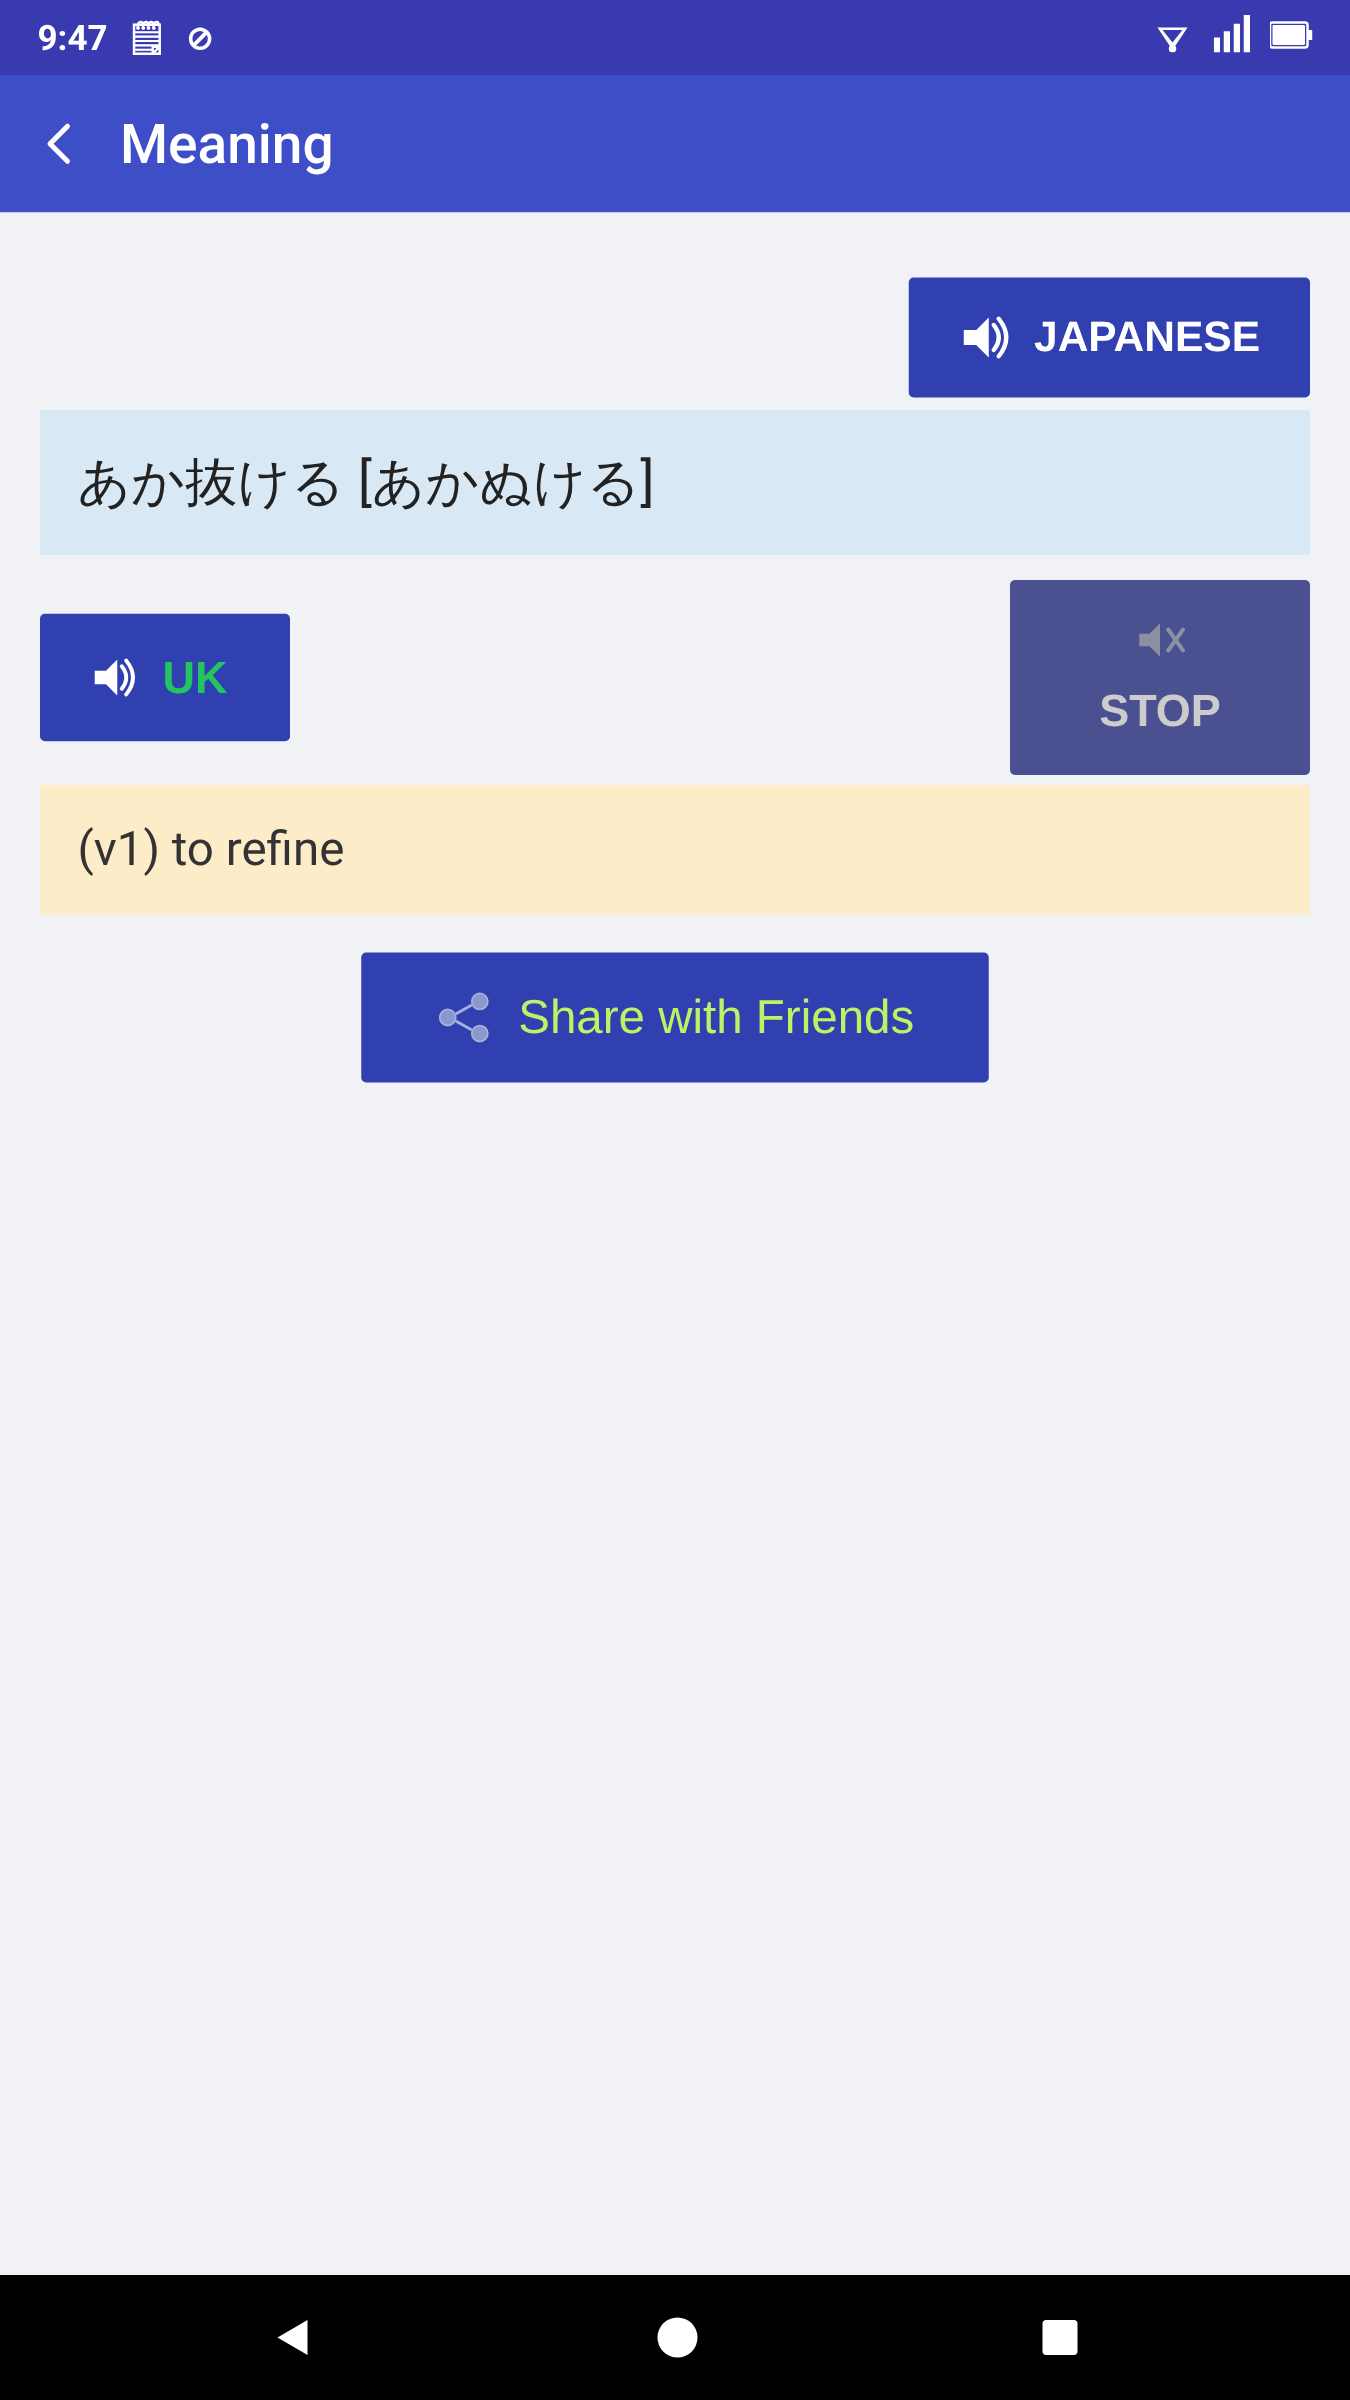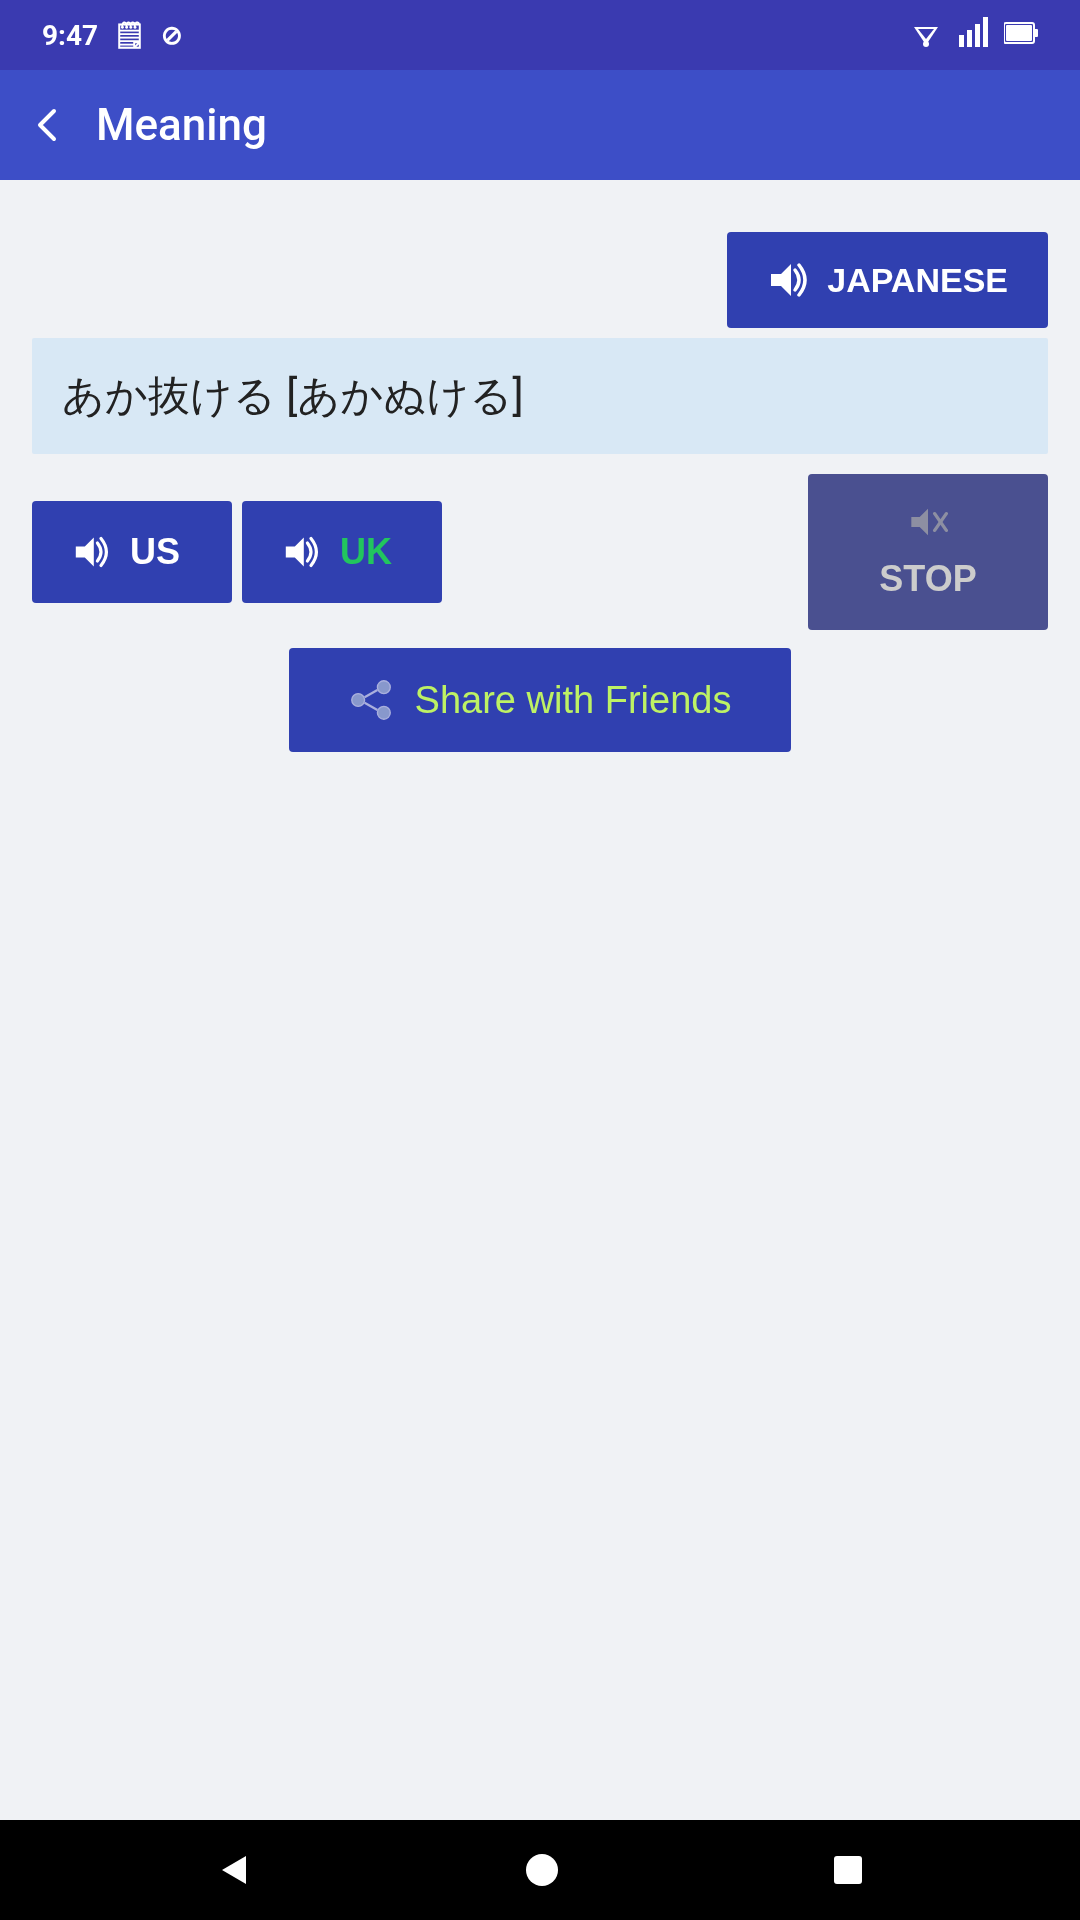--- a/index.html
+++ b/index.html
@@ -15,25 +15,25 @@
       background-color: #f0f0f5;
       font-family: 'Roboto', Arial, sans-serif;
       display: flex;
       flex-direction: column;
       overflow: hidden;
     }
 
     
     .status-bar {
       background-color: #3a3ab0;
-      height: 70px;
+      height: 60px;
       display: flex;
       align-items: center;
       justify-content: space-between;
-      padding: 0 42px;
+      padding: 0 30px;
       color: white;
       font-size: 28px;
       font-weight: bold;
     }
 
     .status-bar-left {
       display: flex;
       align-items: center;
       gap: 15px;
     }
@@ -298,48 +298,43 @@
       </svg>
       <span>JAPANESE</span>
     </button>
   </div>
 
   <div class="word-display">
     <span>あか抜ける [あかぬける]</span>
   </div>
 
   <div class="pronunciation-row">
-    <button class="us-btn">
-      <svg class="speaker-svg" width="40" height="36" viewBox="0 0 44 40" fill="white">
-        <polygon points="4,14 14,14 24,4 24,36 14,26 4,26" fill="white"></polygon>
-        <path d="M28,10 Q36,20 28,30" stroke="white" stroke-width="3.5" fill="none" stroke-linecap="round"></path>
-        <path d="M32,5 Q44,20 32,35" stroke="white" stroke-width="3.5" fill="none" stroke-linecap="round"></path>
-      </svg>
-      <span>US</span>
-    </button>
 
     <button class="uk-btn">
       <svg class="speaker-svg" width="40" height="36" viewBox="0 0 44 40" fill="white">
         <polygon points="4,14 14,14 24,4 24,36 14,26 4,26" fill="white"></polygon>
         <path d="M28,10 Q36,20 28,30" stroke="white" stroke-width="3.5" fill="none" stroke-linecap="round"></path>
         <path d="M32,5 Q44,20 32,35" stroke="white" stroke-width="3.5" fill="none" stroke-linecap="round"></path>
       </svg>
       <span>UK</span>
     </button>
 
     <button class="stop-btn">
       <svg class="speaker-muted-svg" width="40" height="36" viewBox="0 0 48 40" fill="#aaa">
         <polygon points="4,14 14,14 24,4 24,36 14,26 4,26" fill="#aaa"></polygon>
         <line x1="32" y1="10" x2="46" y2="30" stroke="#aaa" stroke-width="4" stroke-linecap="round"></line>
         <line x1="46" y1="10" x2="32" y2="30" stroke="#aaa" stroke-width="4" stroke-linecap="round"></line>
       </svg>
       <span style="color:#ccc;">STOP</span>
     </button>
   </div>
 
+  <div class="definition">
+    <span>(v1) to refine</span>
+  </div>
 
   <div class="share-btn-row">
     <button class="share-btn">
       <svg class="share-svg" width="44" height="44" viewBox="0 0 48 48" fill="none">
         <circle cx="38" cy="10" r="7" fill="#8898cc" stroke="#aab0dd" stroke-width="1.5"></circle>
         <circle cx="38" cy="38" r="7" fill="#8898cc" stroke="#aab0dd" stroke-width="1.5"></circle>
         <circle cx="10" cy="24" r="7" fill="#8898cc" stroke="#aab0dd" stroke-width="1.5"></circle>
         <line x1="17" y1="21" x2="31" y2="13" stroke="#aab0dd" stroke-width="2.5"></line>
         <line x1="17" y1="27" x2="31" y2="35" stroke="#aab0dd" stroke-width="2.5"></line>
       </svg>

